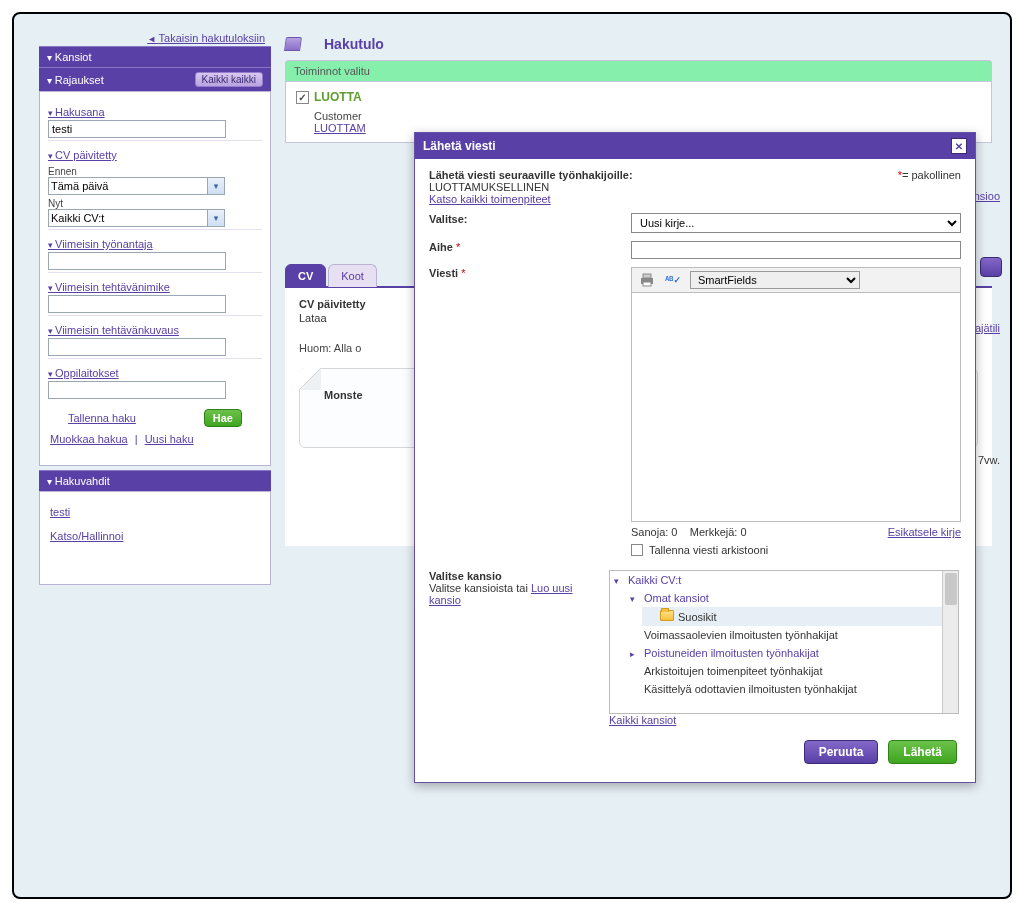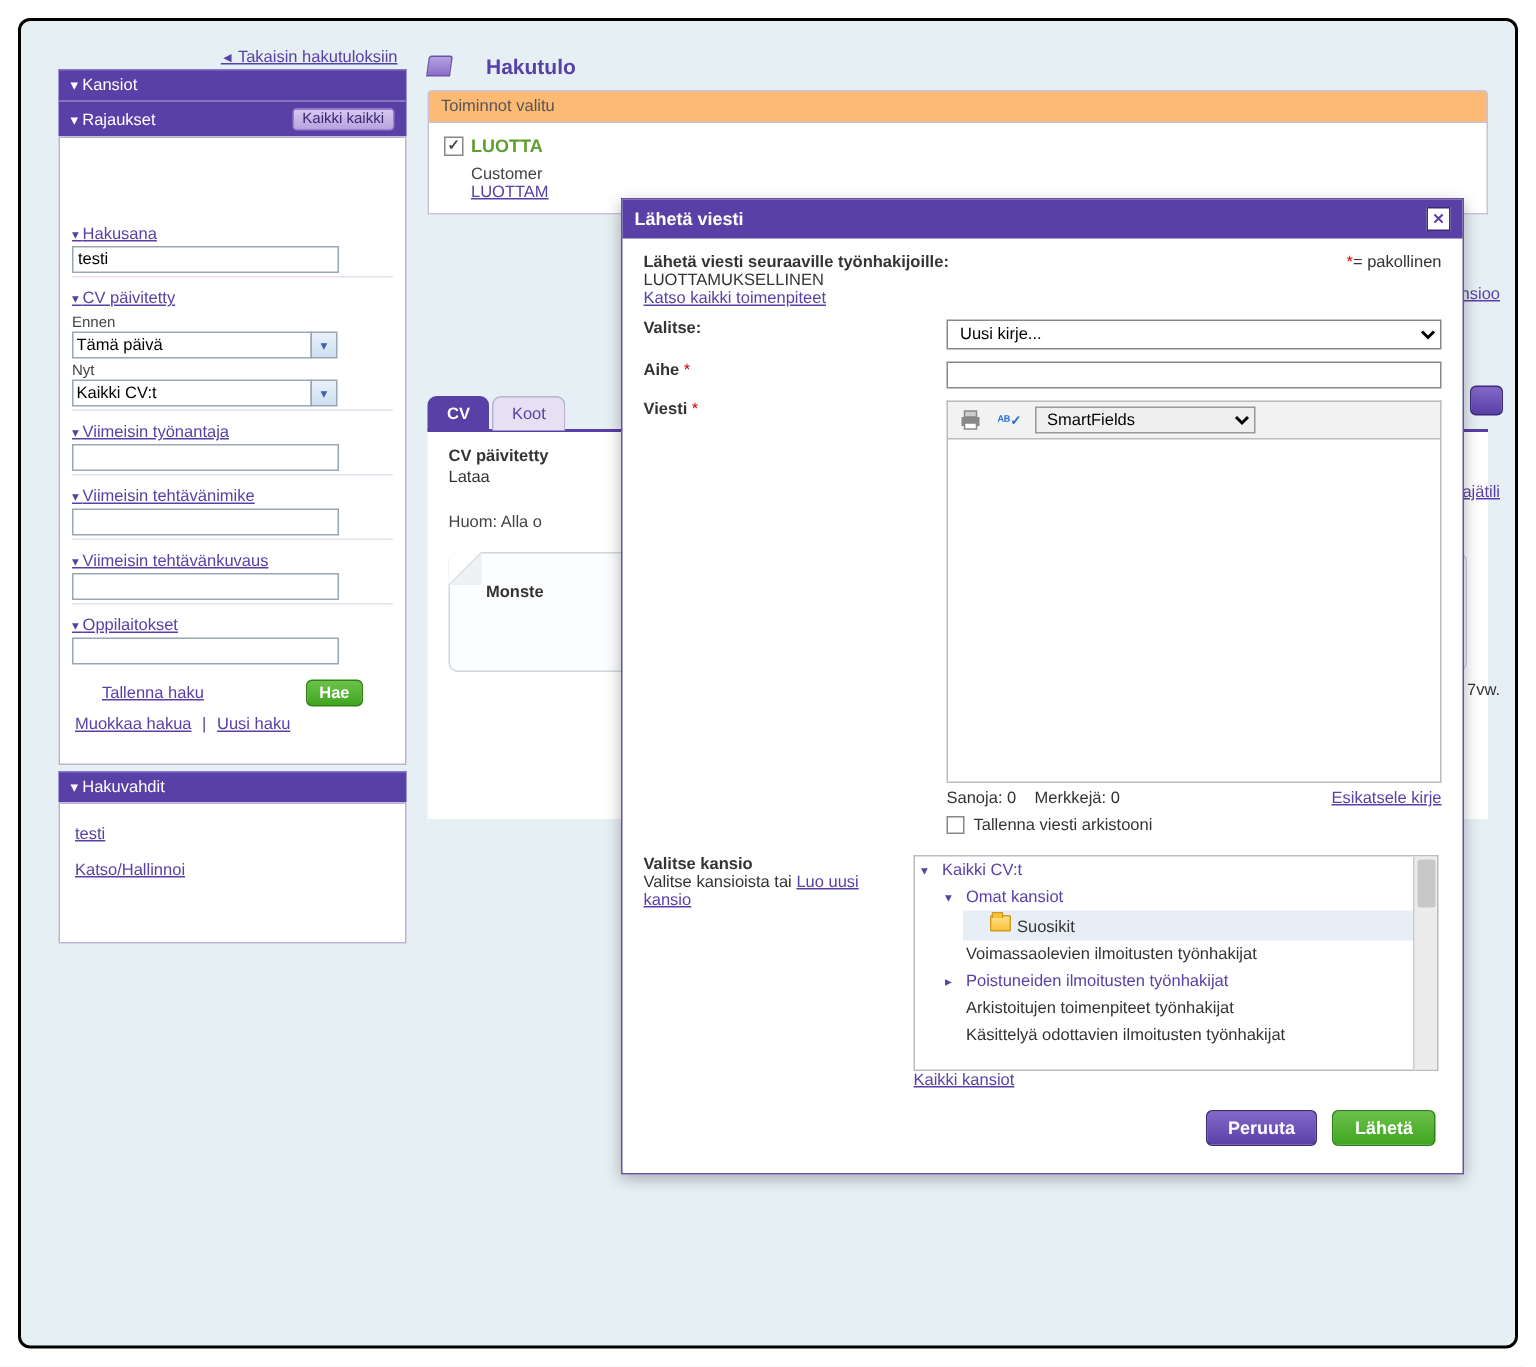--- a/index.html
+++ b/index.html
@@ -8,41 +8,41 @@
   .page-title { font-size: 22px; font-weight: bold; color: #999; margin: 10px 0 20px 6px; }
   .back-link { display: block; text-align: right; font-size: 11px; color: #5940a6; text-decoration: underline; padding-right: 6px; margin-bottom: 2px; }
   .back-link::before { content: "◄ "; font-size: 9px; }
   .layout { display: flex; gap: 14px; }
   .sidebar { width: 232px; }
   .panel-header { background: #5940a6; color: #fff; font-size: 11px; padding: 4px 8px; border-top: 1px solid #8a76c5; display:flex; align-items:center; justify-content:space-between;}
   .panel-header .arrow::before { content:"▾ "; font-size: 10px;}
   .btn-small { background: linear-gradient(#d8c8f0,#b9a4e0); border:1px solid #977dce; color:#3a2870; font-size:10px; border-radius:3px; padding:1px 6px; }
   .panel-body { background:#fff; border:1px solid #b9b2d0; padding:6px 8px 10px; font-size: 11px; }
   .filter-section { border-top: 1px solid #e4e0ef; padding:6px 0 2px; }
-  .filter-section:first-child { border-top:none;margin-top:44px;}
+  .filter-section:first-child { border-top:none;}
   .filter-title { color:#5940a6; text-decoration: underline; font-size: 11px; padding:2px 0; }
   .filter-title::before { content:"▾ "; font-size: 9px; color:#5940a6;}
   .sub-label { font-size: 10px; color:#444; margin-top:3px;}
   .inp { width: 178px; border:1px solid #9aa7b2; padding:2px 3px; font-size: 11px; background:#fff; }
   .sel { width: 178px; border:1px solid #9aa7b2; padding:1px 2px; font-size: 11px; background:#fff; }
   .sel-arrow { display:inline-flex; }
   .sel-arrow .dd { width:18px; height:18px; border:1px solid #9aa7b2; background:linear-gradient(#eaf1f9,#cedff2); margin-left:-1px; display:flex;align-items:center;justify-content:center;color:#3a62a6;font-size:9px;}
   .link { color:#5940a6; text-decoration: underline; font-size: 11px; }
   .btn-green { background: linear-gradient(#6cc24a,#3fa520); color:#fff; border:1px solid #2f8016; font-size:11px; padding:2px 8px; border-radius:4px; font-weight:bold;}
   .sidebar-links-row { display:flex; justify-content:space-between; align-items:center; margin:8px 20px 6px;}
   .sidebar-footer { font-size:11px; margin:6px 2px 10px; }
   .sidebar-footer .sep { color:#5940a6; padding:0 4px;}
   .hakuvahdit { margin-top: 4px;}
   .hakuvahdit-body { background:#fff; border:1px solid #b9b2d0; padding:10px 10px 30px; font-size:11px;}
   .hakuvahdit-body a { display:block; margin:4px 0 12px;}
   
   .main { flex:1; position:relative; }
   .hakutul { display:flex; align-items:center; gap:23px; color:#5940a6; font-size:14px; font-weight:bold; margin:4px 0 8px;}
   .book-icon { width:16px; height:14px; background:linear-gradient(#b4a2e0,#8a6fc9); border:1px solid #6c55a8; border-radius:2px 2px 0 0; transform: skewX(-8deg);}
-  .toolbar { border:1px solid #c8c3da; background:#fdba74; font-size:11px; padding:4px 8px; color:#555; border-radius:3px 3px 0 0;}
+  .toolbar { border:1px solid #c8c3da; background:#86efac; font-size:11px; padding:4px 8px; color:#555; border-radius:3px 3px 0 0;}
   .result-row { border:1px solid #c8c3da; border-top:none; background:#fff; padding:8px 10px; }
   .result-name { color:#5f9e2e; font-weight:bold; font-size:12px; display:flex; align-items:center; gap:5px;}
   .chk { width:13px; height:13px; border:1px solid #888; background:#fff; display:inline-flex; align-items:center; justify-content:center; font-size:10px; color:#4a4a4a;}
   .customer-line { font-size:11px; color:#444; margin:6px 0 0 18px;}
   .customer-line .link { color:#5940a6;}
   
   .tabs { display:flex; gap:2px; margin-top:120px; }
   .tab { padding:5px 12px 4px; font-size:11px; border-radius:6px 6px 0 0; border:1px solid #b9b2d0; position:relative; top:1px;}
   .tab.active { background:#5940a6; color:#fff; border-color:#5940a6; font-weight:bold;}
   .tab.inactive { background:#e6e0f2; color:#5940a6; border-bottom:none;}
@@ -62,21 +62,21 @@
   .req-note { float:right; font-size:11px;}
   .req-note .star { color:#c00;}
   .modal-body .row { display:flex; margin:8px 0; align-items:flex-start;gap:45px;}
   .modal-body .row .label { width: 180px; font-weight: bold;}
   .modal-body .row .label .star { color:#c00; font-weight:normal;}
   .modal-body .row .field { flex:1; }
   .fselect { width: 330px; border:1px solid #888; font-size:11px; padding:2px 4px; background:#fff;}
   .finput { width: 330px; border:1px solid #888; font-size:11px; padding:2px 4px; background:#fff;}
   .editor-toolbar { border:1px solid #bcbcbc; border-bottom:none; background:#f2f2f2; padding:3px 6px; display:flex; align-items:center; gap:8px; width:330px;}
   .et-icon { width:18px; height:16px; display:flex; align-items:center; justify-content:center; color:#666;}
-  .sf-select { border:1px solid #999; font-size:11px; padding:1px 3px; width:147px;}
+  .sf-select { border:1px solid #999; font-size:11px; padding:1px 3px; width:170px;}
   .editor-body { width:330px; height:230px; border:1px solid #bcbcbc; background:#fff;}
   .wordcount { width:330px; display:flex; justify-content:space-between; font-size:11px; padding:4px 0 0; color:#333;}
   .save-archive { display:flex; align-items:center; gap:6px; margin:6px 0 4px;}
   .sa-chk { width:12px; height:12px; border:1px solid #888; background:#fff;}
   .folder-section { display:flex; margin-top:10px; gap:20px;}
   .folder-left { width: 160px;}
   .folder-tree { border:1px solid #bcbcbc; width: 350px; height: 144px; overflow:hidden; position:relative; font-size:11px;}
   .tree-scroll { position:absolute; right:0; top:0; width:16px; background:#ececec; height:100%; border-left:1px solid #ccc;}
   .tree-scroll .thumb { position:absolute; top:2px; left:2px; width:12px; height:32px; background:#c8c8c8; border-radius:2px;}
   .tree-item { padding:3px 4px 3px 18px; color:#333;}

